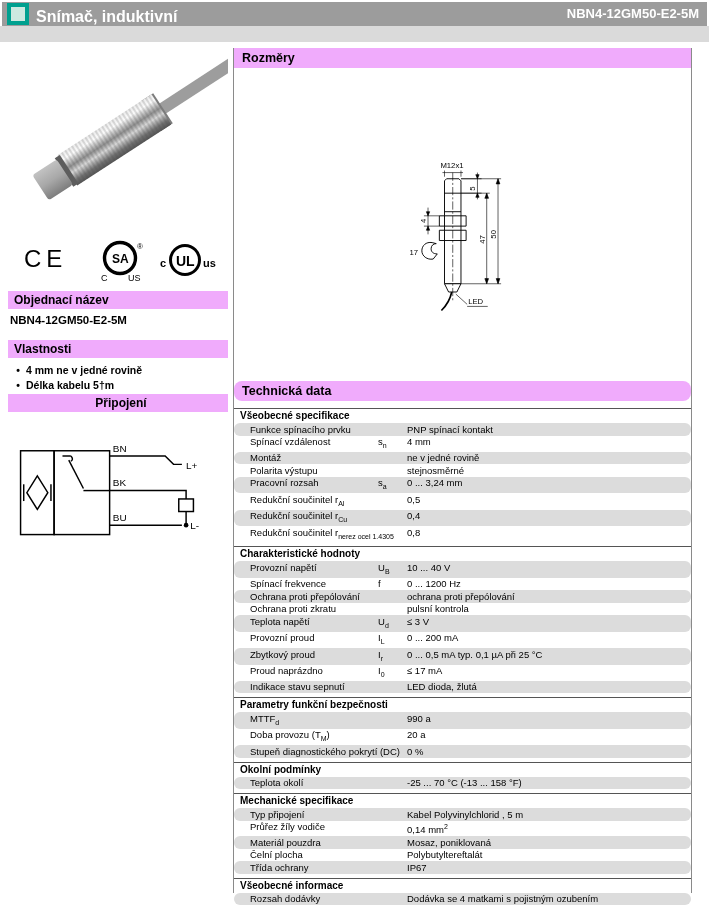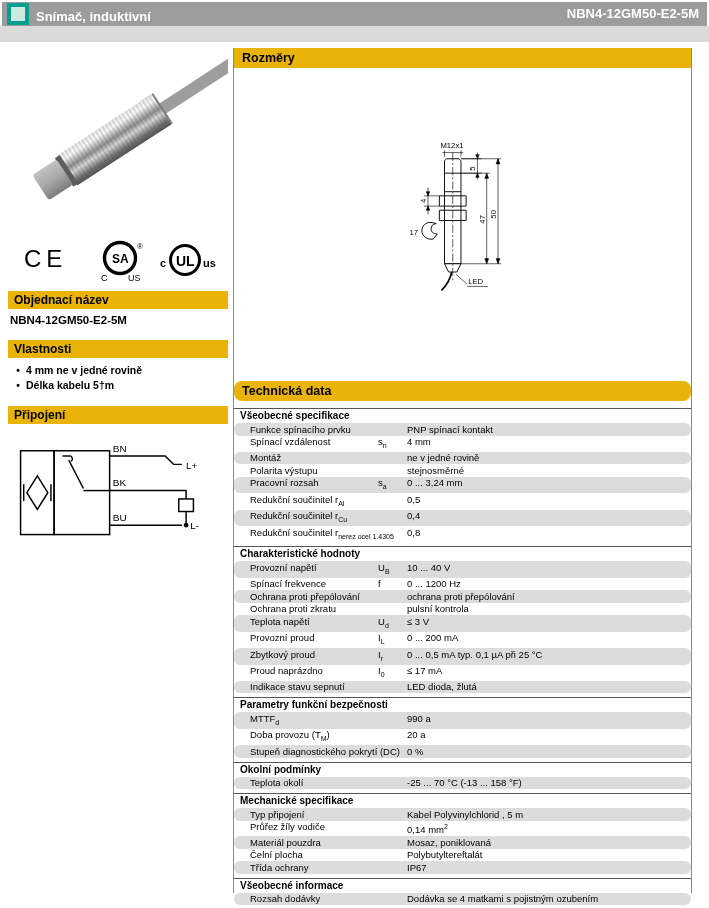--- a/index.html
+++ b/index.html
@@ -12,60 +12,60 @@
   .titlebar {
     position:absolute; left:2px; top:2px; width:705px; height:24px;
     background:#9c9c9c;
   }
   .titlebar .brand-icon {
     position:absolute; left:5px; top:1px; width:22px; height:22px;
     background:#cde9e0; border:4px solid #00a08f;
   }
   .titlebar .t-left {
     position:absolute; left:34px; top:3px; height:24px; line-height:24px;
-    color:#fff; font-weight:bold; font-size:13px;
+    color:#fff; font-weight:bold; font-size:16px;
   }
   .titlebar .t-right {
     position:absolute; right:8px; top:0; height:24px; line-height:24px;
     color:#fff; font-weight:bold; font-size:13px;
   }
   .topband { position:absolute; left:0; top:26px; width:709px; height:16px; background:#dadada; }
 
   
   .secbar {
-    background:#eab308; font-weight:bold; color:#000;
+    background:#f0abfc; font-weight:bold; color:#000;
   }
   
   .left-col { position:absolute; left:8px; top:42px; width:220px; }
   .left-col .secbar {
     position:absolute; left:0; width:220px; height:18px;
     line-height:18px; font-size:12px; padding-left:6px;
   }
   .photo-wrap   { position:absolute; left:0; top:0;   width:220px; height:192px; background:#fff; }
   .logos-wrap   { position:absolute; left:0; top:192px; width:220px; height:52px; }
   .bar-order    { top:249px; }
   .order-name   { position:absolute; left:2px; top:272px; font-size:11.5px; font-weight:bold; }
   .bar-feat     { top:298px; }
   .feat-list    { position:absolute; left:2px; top:321px; width:216px; }
   .feat-item    { font-size:10.5px; font-weight:bold; line-height:15px; display:flex; }
   .feat-item .dot { width:16px; text-align:center; flex:none; }
-  .bar-conn     { top:364px; }
+  .bar-conn     { top:352px;text-align:center; }
   .conn-wrap    { position:absolute; left:0; top:392px; width:220px; height:110px; }
 
   
   .right-col {
     position:absolute; left:233px; top:48px; width:459px; height:845px;
     border-left:1px solid #8a8a8a; border-right:1px solid #8a8a8a; background:#fff;
   }
   .right-col .secbar {
     position:absolute; left:0; width:457px; height:20px;
     line-height:20px; font-size:12.5px; padding-left:8px;
   }
   .bar-dim  { top:0; }
-  .dim-wrap { position:absolute; left:163px; top:84px; width:165px; height:175px; }
+  .dim-wrap { position:absolute; left:163px; top:104px; width:165px; height:175px; }
   .bar-tech { top:333px;border-radius:8px; }
   .tech-rows { position:absolute; left:0; top:356px; width:457px; font-size:9.5px; }
 
   .t-group {
     font-weight:bold; font-size:10px; line-height:12px;
     border-top:1px solid #555; margin-top:4px; padding:1px 0 1px 6px;
   }
   .t-row { display:flex; line-height:11.5px; padding:0.5px 0;border-radius:6px; }
   .t-row.shaded { background:#dcdcdc; }
   .t-label  { flex:none; width:144px; padding-left:16px; white-space:nowrap; overflow:visible; }

